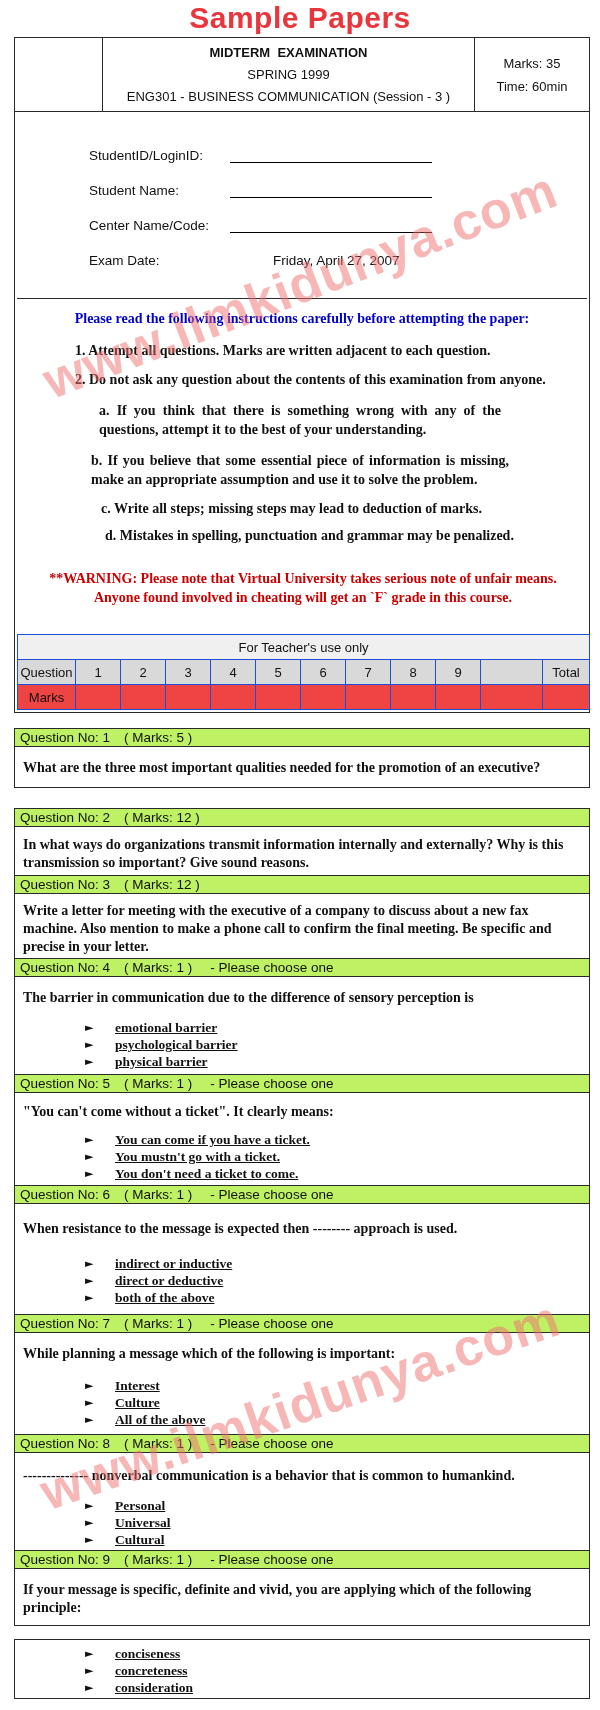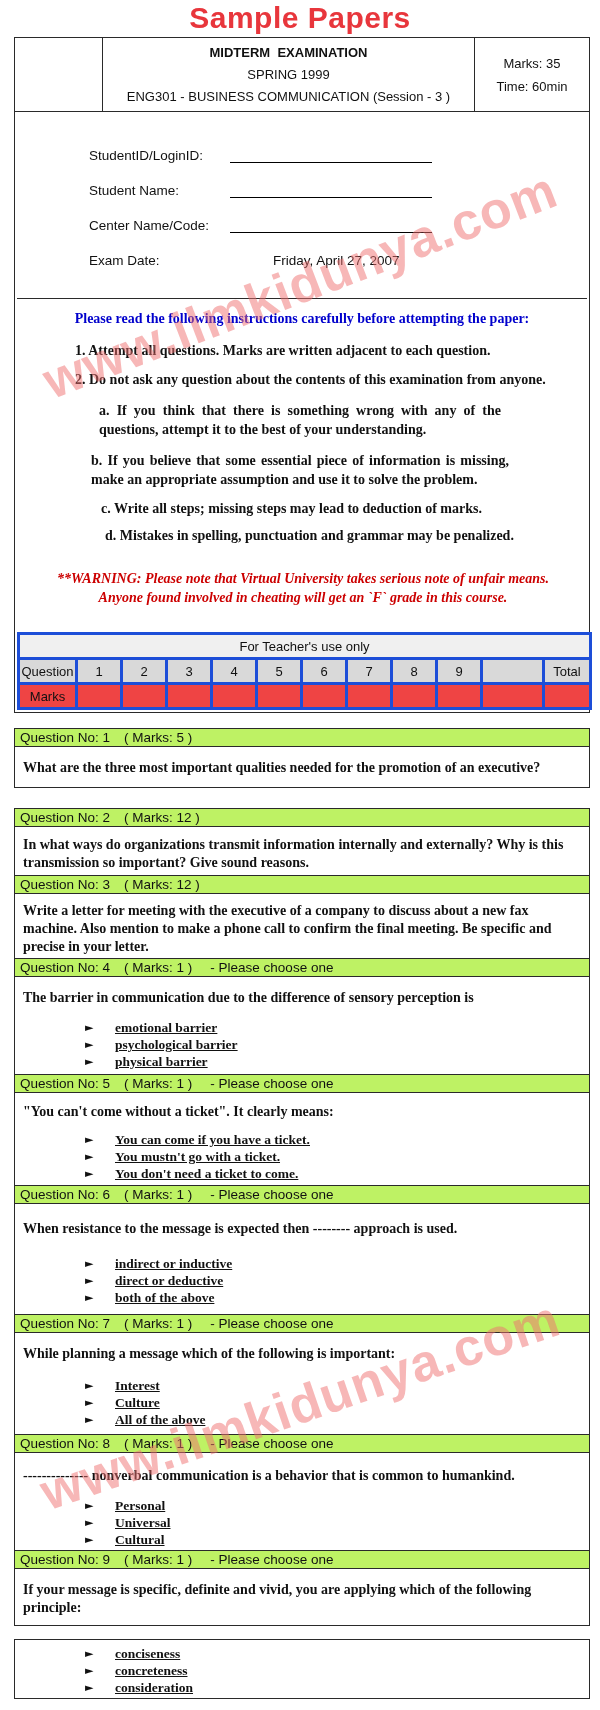--- a/index.html
+++ b/index.html
@@ -73,30 +73,30 @@
     font-weight: bold; font-size: 14px; line-height: 19px;
   }
   .instructions p { margin: 0; }
   .ins-head { color: #0000cc; text-align: center; margin: 10px 20px 0 20px !important; }
   .ins-1 { margin: 13px 20px 0 60px !important; }
   .ins-2 { margin: 10px 14px 0 14px !important; text-indent: 46px; text-align: justify; }
   .ins-a { margin: 12px 88px 0 84px !important; text-align: justify; }
   .ins-b { margin: 12px 80px 0 76px !important; text-align: justify; }
   .ins-c { margin: 10px 20px 0 86px !important; }
   .ins-d { margin: 8px 14px 0 90px !important; }
-  .warning { color: #cc0000; text-align: center; margin: 24px 22px 0 24px !important; font-style: italic; }
+  .warning { color: #cc0000; text-align: center; margin: 24px 22px 0 24px !important; }
 
   
   .teacher-table-wrap { margin-top: auto; padding: 0 2px 2px 2px; }
   table.teacher-table {
     width: 100%; border-collapse: collapse; table-layout: fixed;
     font-size: 13px; text-align: center;
   }
   table.teacher-table td {
-    border: 3px solid #1d4ed8; height: 25px; padding: 0;
+    border: 1px solid #1d4ed8; height: 25px; padding: 0;
     overflow: hidden; white-space: nowrap;
   }
   .tt-caption td { background: #f0f0f0; }
   .tt-header td { background: #d9d9d9; }
   .tt-marks td { background: #ef4444; }
 
   
   .questions { margin: 15px 10px 0 14px; width: 576px; }
   .q-header {
     border: 1px solid #2a2a2a;

